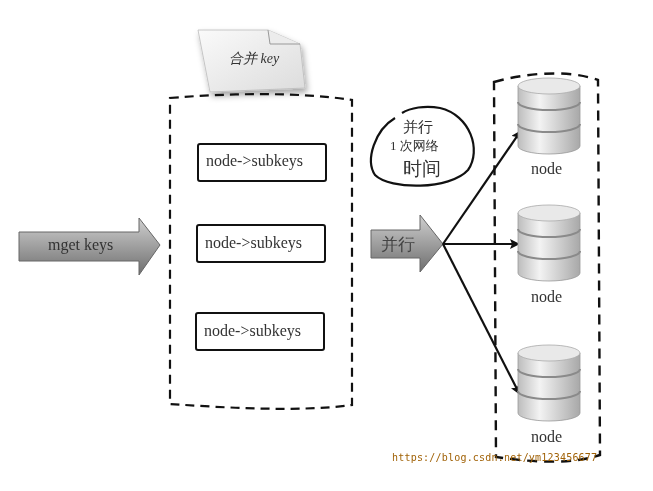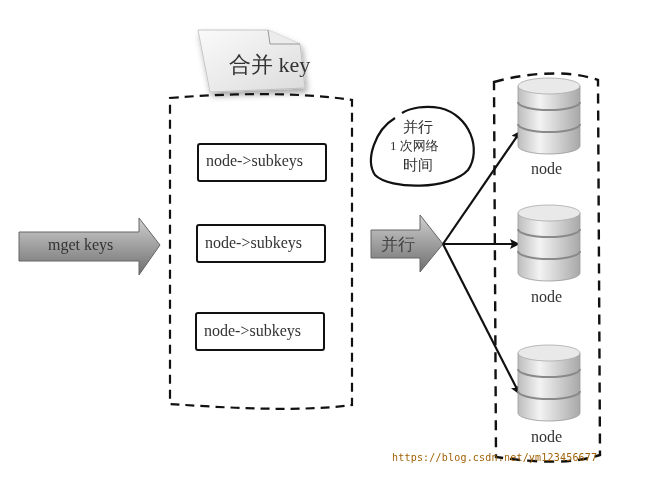--- a/index.html
+++ b/index.html
@@ -78,26 +78,26 @@
       </g>
       <g>
         <path d="M518,353 L518,413 A31,8 0 0 0 580,413 L580,353 Z" fill="url(#dbGrad)" stroke="#999" stroke-width="0.8"></path>
         <path d="M518,369 A31,8 0 0 0 580,369" fill="none" stroke="#8a8a8a" stroke-width="2"></path>
         <path d="M518,391 A31,8 0 0 0 580,391" fill="none" stroke="#8a8a8a" stroke-width="2"></path>
         <ellipse cx="549" cy="353" rx="31" ry="8" fill="#e9e9e9" stroke="#aaa" stroke-width="0.8"></ellipse>
       </g>
     </g>
 </svg>
 
-<div class="lbl" style="left:229px; top:50px; font-size:22px;">合并 key</div>
+<div class="lbl" style="left:229px; top:50px; font-size:14px;font-style:italic;">合并 key</div>
 <div class="lbl" style="left:48px; top:236px; font-size:16px;">mget keys</div>
 <div class="lbl" style="left:206px; top:152px; font-size:16px;">node-&gt;subkeys</div>
 <div class="lbl" style="left:205px; top:234px; font-size:16px;">node-&gt;subkeys</div>
 <div class="lbl" style="left:204px; top:322px; font-size:16px;">node-&gt;subkeys</div>
 <div class="lbl" style="left:381px; top:233px; font-size:17px; color:#444;">并行</div>
 <div class="lbl" style="left:403px; top:118px; font-size:15px; line-height:19px;">并行</div>
 <div class="lbl" style="left:390px; top:137px; font-size:13px;">1 次网络</div>
-<div class="lbl" style="left:403px; top:156px; font-size:15px;">时间</div>
+<div class="lbl" style="left:403px; top:156px; font-size:19px;">时间</div>
 <div class="lbl" style="left:531px; top:160px; font-size:16px;">node</div>
 <div class="lbl" style="left:531px; top:288px; font-size:16px;">node</div>
 <div class="lbl" style="left:531px; top:428px; font-size:16px;">node</div>
 
 <div class="watermark">https://blog.csdn.net/ym123456677</div>
 
 </body></html>

